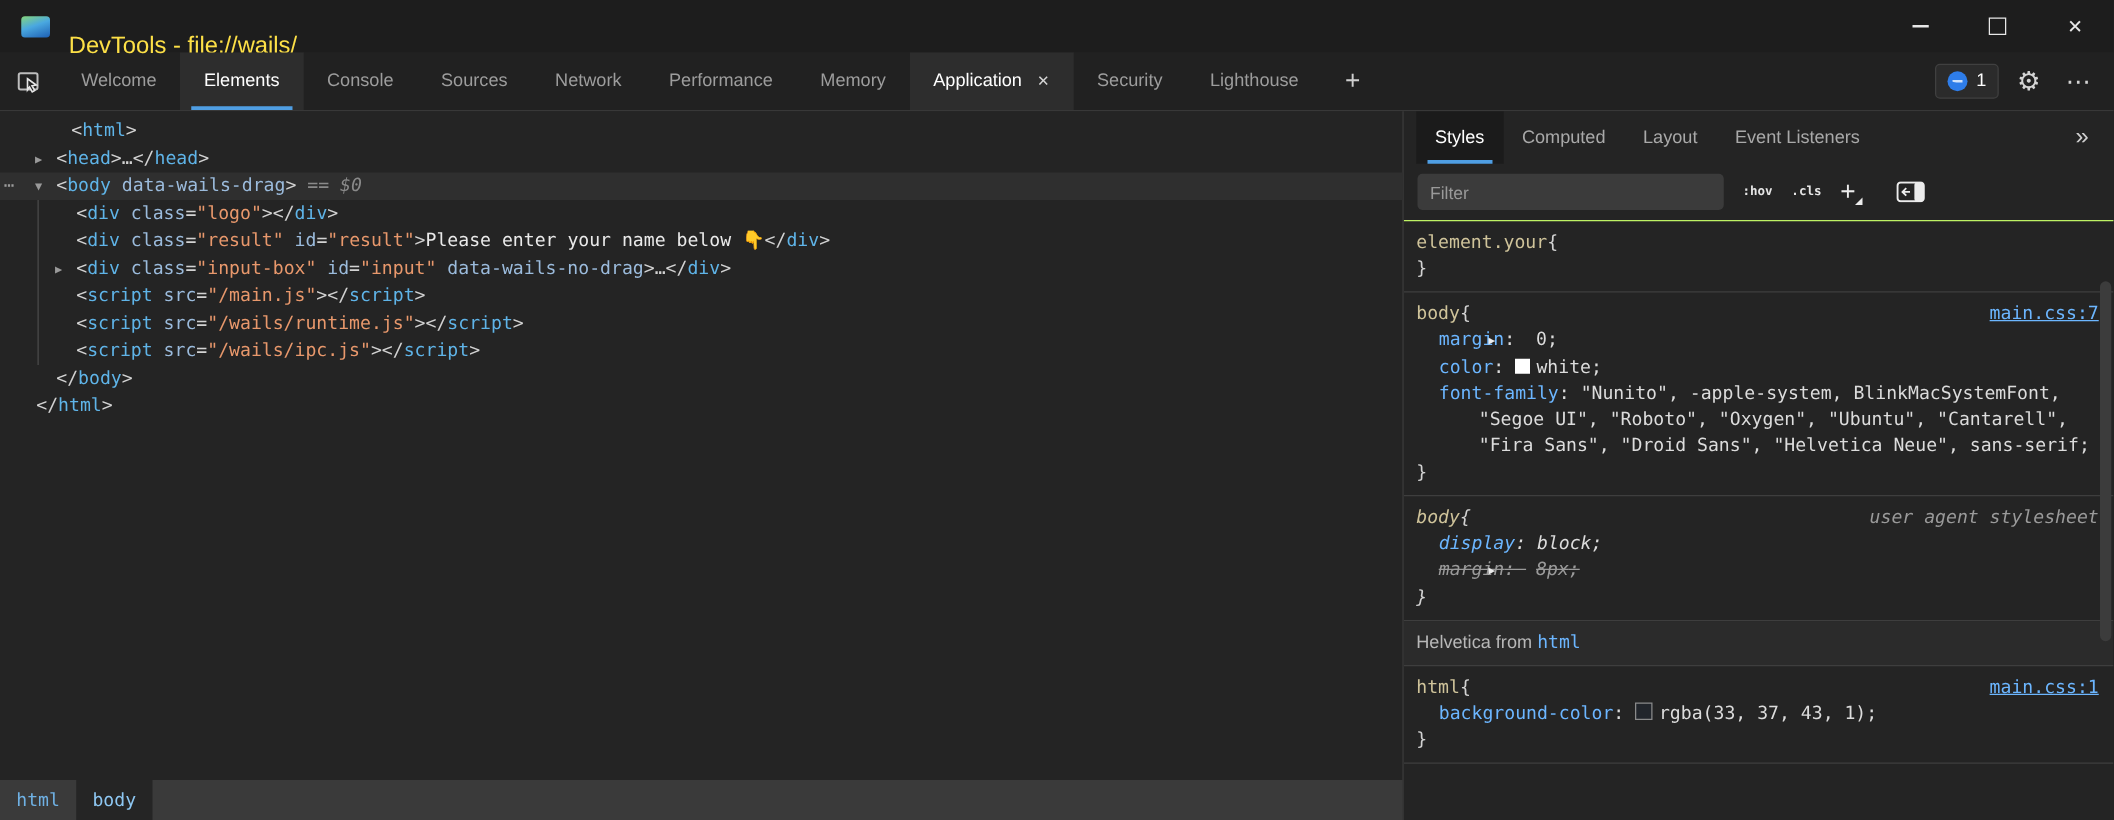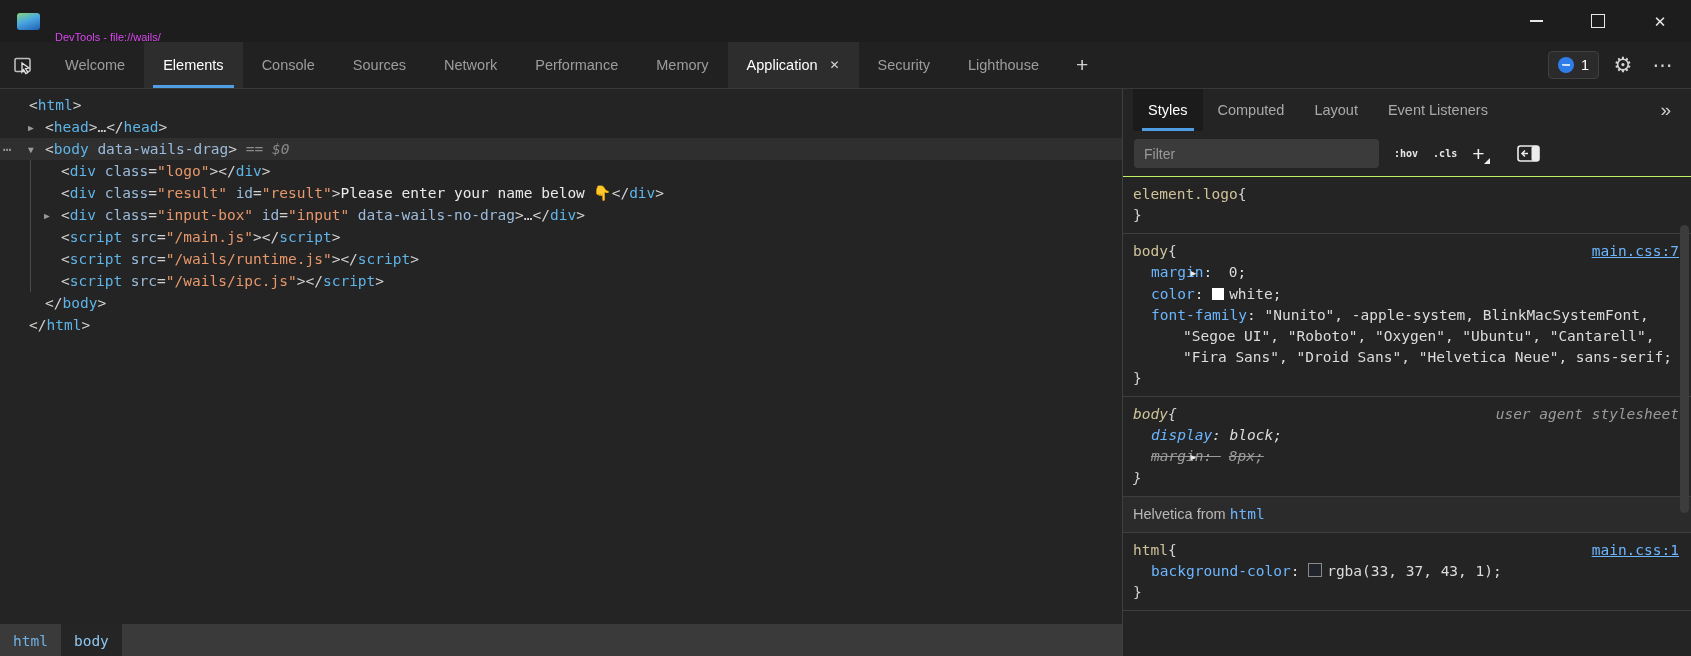--- a/index.html
+++ b/index.html
@@ -6,21 +6,21 @@
   body{
     width:1691px;height:656px;overflow:hidden;
     background:#242424;
     font-family:"Liberation Sans",sans-serif;
     -webkit-font-smoothing:antialiased;
   }
   
   .titlebar{height:42px;background:#1d1d1d;display:flex;align-items:center;}
   .app-icon{width:23px;height:17px;margin:0 15px 0 17px;border-radius:3px;
     background:linear-gradient(160deg,#86d57a 0%,#4aa8e0 45%,#1d5fb4 100%);}
-  .window-title{color:#d946ef;font-size:11px;margin-top:32px;}
+  .window-title{color:#fde047;font-size:19px;margin-top:32px;}
   .win-controls{margin-left:auto;display:flex;height:100%;}
   .win-btn{width:62px;height:100%;display:flex;align-items:center;justify-content:center;color:#e8e8e8;}
   .min-glyph{width:13px;height:1.4px;background:#e8e8e8;}
   .max-glyph{width:12px;height:12px;border:1.4px solid #e8e8e8;}
   .close-glyph{font-size:15px;color:#e8e8e8;line-height:1;}
   
   .tabbar{height:46px;background:#212121;display:flex;align-items:stretch;}
   .inspect-btn{width:46px;display:flex;align-items:center;justify-content:center;}
   .tab{padding:0 19px;display:flex;align-items:center;color:#9d9d9d;font-size:14.5px;position:relative;white-space:nowrap;}
   .tab.active{background:#2d2d2d;color:#fff;}
@@ -167,21 +167,21 @@
         <span>⋯</span>
       </div>
   </div>
 </div>
 
 <div class="main">
 
   <div class="elements-panel">
     <div class="dom-tree" id="dom-tree">
       <div class="indent-guide" style="top:71px;height:132px;"></div>
-    <div class="dom-line" style="padding-left: 12px;"><span class="gutter"></span><span class="tk-p">&lt;</span><span class="tk-t">html</span><span class="tk-p">&gt;</span></div>
+    <div class="dom-line" style="padding-left: 12px; margin-left: 28px;"><span class="gutter"></span><span class="tk-p">&lt;</span><span class="tk-t">html</span><span class="tk-p">&gt;</span></div>
         <div class="dom-line" style="padding-left: 28px;"><span class="gutter">▶</span><span class="tk-p">&lt;</span><span class="tk-t">head</span><span class="tk-p">&gt;</span><span class="tk-el">…</span><span class="tk-p">&lt;/</span><span class="tk-t">head</span><span class="tk-p">&gt;</span></div>
         <div class="dom-line hl" style="padding-left: 28px;"><span class="hover-dots">⋯</span><span class="gutter">▼</span><span class="tk-p">&lt;</span><span class="tk-t">body</span><span class="tk-a"> data-wails-drag</span><span class="tk-p">&gt;</span><span class="tk-m"> == $0</span></div>
         <div class="dom-line" style="padding-left: 44px;"><span class="gutter"></span><span class="tk-p">&lt;</span><span class="tk-t">div</span><span class="tk-a"> class</span><span class="tk-p">=</span><span class="tk-v">"logo"</span><span class="tk-p">&gt;</span><span class="tk-p">&lt;/</span><span class="tk-t">div</span><span class="tk-p">&gt;</span></div>
         <div class="dom-line" style="padding-left: 44px;"><span class="gutter"></span><span class="tk-p">&lt;</span><span class="tk-t">div</span><span class="tk-a"> class</span><span class="tk-p">=</span><span class="tk-v">"result"</span><span class="tk-a"> id</span><span class="tk-p">=</span><span class="tk-v">"result"</span><span class="tk-p">&gt;</span><span class="tk-x">Please enter your name below </span><span class="tk-e">👇</span><span class="tk-p">&lt;/</span><span class="tk-t">div</span><span class="tk-p">&gt;</span></div>
         <div class="dom-line" style="padding-left: 44px;"><span class="gutter">▶</span><span class="tk-p">&lt;</span><span class="tk-t">div</span><span class="tk-a"> class</span><span class="tk-p">=</span><span class="tk-v">"input-box"</span><span class="tk-a"> id</span><span class="tk-p">=</span><span class="tk-v">"input"</span><span class="tk-a"> data-wails-no-drag</span><span class="tk-p">&gt;</span><span class="tk-el">…</span><span class="tk-p">&lt;/</span><span class="tk-t">div</span><span class="tk-p">&gt;</span></div>
         <div class="dom-line" style="padding-left: 44px;"><span class="gutter"></span><span class="tk-p">&lt;</span><span class="tk-t">script</span><span class="tk-a"> src</span><span class="tk-p">=</span><span class="tk-v">"/main.js"</span><span class="tk-p">&gt;</span><span class="tk-p">&lt;/</span><span class="tk-t">script</span><span class="tk-p">&gt;</span></div>
         <div class="dom-line" style="padding-left: 44px;"><span class="gutter"></span><span class="tk-p">&lt;</span><span class="tk-t">script</span><span class="tk-a"> src</span><span class="tk-p">=</span><span class="tk-v">"/wails/runtime.js"</span><span class="tk-p">&gt;</span><span class="tk-p">&lt;/</span><span class="tk-t">script</span><span class="tk-p">&gt;</span></div>
         <div class="dom-line" style="padding-left: 44px;"><span class="gutter"></span><span class="tk-p">&lt;</span><span class="tk-t">script</span><span class="tk-a"> src</span><span class="tk-p">=</span><span class="tk-v">"/wails/ipc.js"</span><span class="tk-p">&gt;</span><span class="tk-p">&lt;/</span><span class="tk-t">script</span><span class="tk-p">&gt;</span></div>
         <div class="dom-line" style="padding-left: 28px;"><span class="gutter"></span><span class="tk-p">&lt;/</span><span class="tk-t">body</span><span class="tk-p">&gt;</span></div>
         <div class="dom-line" style="padding-left: 12px;"><span class="gutter"></span><span class="tk-p">&lt;/</span><span class="tk-t">html</span><span class="tk-p">&gt;</span></div>
@@ -211,21 +211,21 @@
         <svg width="23" height="17" viewBox="0 0 23 17">
           <rect x="1" y="1" width="21" height="15" rx="2.5" fill="none" stroke="#ececec" stroke-width="1.6"></rect>
           <rect x="14.5" y="1" width="7.5" height="15" rx="2" fill="#ececec"></rect>
           <path d="M11 8.5 L5.5 8.5 M8 5.5 L5 8.5 L8 11.5" stroke="#ececec" fill="none" stroke-width="1.5"></path>
         </svg>
       </span>
     </div>
     <div class="styles-content" id="styles-content">
         <div class="rule">
           <div class="rule-header">
-            <span class="selector">element.logo</span>
+            <span class="selector">element.your</span>
             <span class="brace"> {</span>
           </div>
           <div class="brace">}</div>
         </div>
         <div class="rule">
           <div class="rule-header">
             <span class="selector">body</span>
             <span class="brace"> {</span>
             <span class="src-link">main.css:7</span>
           </div>

